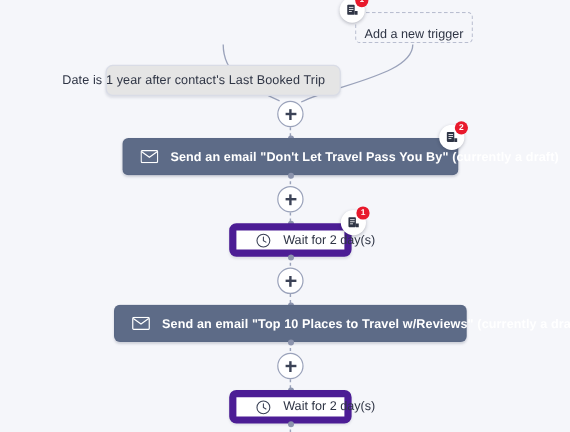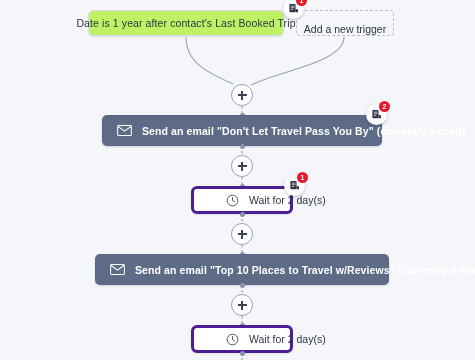--- a/index.html
+++ b/index.html
@@ -29,25 +29,26 @@
   }
   
   .node {
     position: absolute;
     box-sizing: border-box;
     display: flex;
     align-items: center;
     border-radius: 6px;
   }
   .trigger-card {
-    background: #bef264;
+    background: #e5e5e5;
     border: 1px solid #d9dce6;
     box-shadow: 0 1px 2px rgba(30,40,70,.10);
-    justify-content: center;
+    justify-content: flex-end;
     padding: 0 12px;
+    margin-top: 44px;
   }
   .trigger-card .label {
     font-size: 10.5px;
     color: #2f3545;
     white-space: nowrap;
     letter-spacing: .1px;
   }
   .add-trigger {
     background: transparent;
     border: 1px dashed #b9bed0;
@@ -74,23 +75,23 @@
     white-space: nowrap;
     letter-spacing: .1px;
   }
   .action-card .icon {
     margin-right: 10px;
     display: flex;
     align-items: center;
   }
   .delay-card {
     background: #ffffff;
-    border: 3px solid #4c1d95;
+    border: 6px solid #4c1d95;
     box-shadow: 0 1px 2px rgba(30,40,70,.10);
-    padding: 0 32px;
+    padding: 0 16px;
     justify-content: flex-start;
     border-radius: 6px;
   }
   .delay-card .label {
     font-size: 10.5px;
     color: #2f3545;
     white-space: nowrap;
   }
   .delay-card .icon {
     margin-right: 10px;

